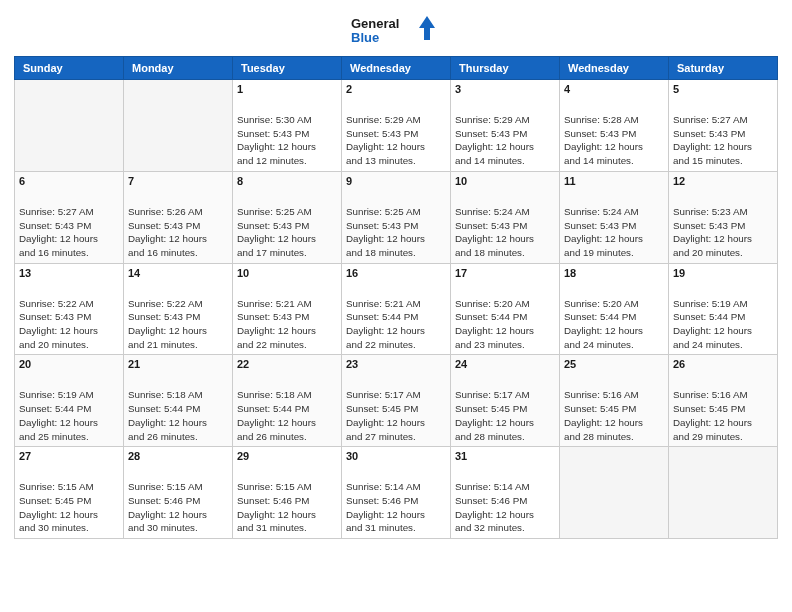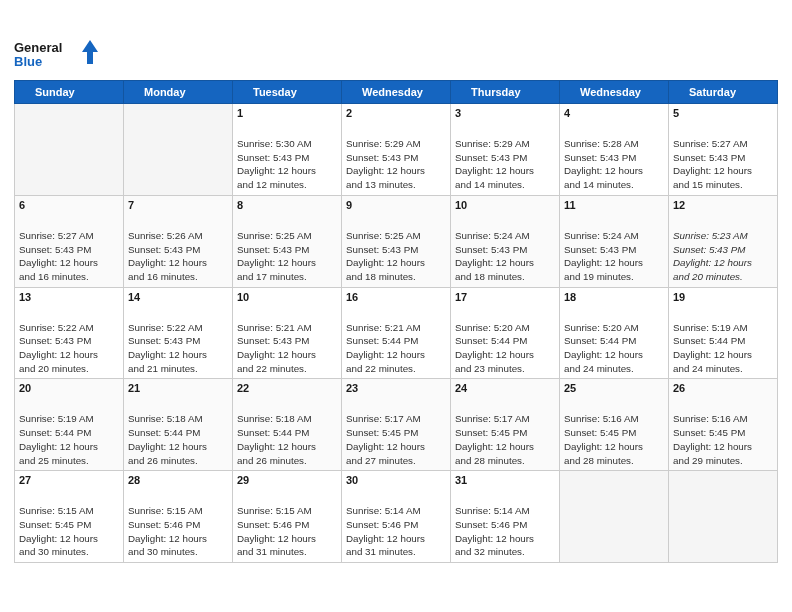--- a/index.html
+++ b/index.html
@@ -9,24 +9,23 @@
       width: 792px;
       height: 612px;
       overflow: hidden;
     }
     .container {
       width: 792px;
       padding: 10px 14px 6px 14px;
     }
     .header-row {
       display: flex;
-      justify-content: flex-start;
+      justify-content: center;
       align-items: flex-start;
       margin-bottom: 6px;
-      margin-top: 24px;
     }
     .logo {
       display: flex;
       align-items: center;
       margin-top: 4px;
     }
     .title-block {
       text-align: right;
     }
     .month-title {
@@ -41,21 +40,21 @@
     }
     .calendar {
       width: 100%;
       border-collapse: collapse;
       border: 1px solid #ccc;
       font-size: 10.5px;
     }
     .calendar th {
       background: #1565c0;
       color: #fff;
-      padding: 5px 20px;
+      padding: 5px 8px;
       text-align: left;
       font-size: 11px;
       border: 1px solid #1255a0;
     }
     .calendar td {
       border: 1px solid #ccc;
       vertical-align: top;
       padding: 3px 4px;
       height: 80px;
       width: calc(100%/7);
@@ -189,21 +188,21 @@
           </td>
           <td>
             <span class="day-number">11</span>
             <div class="day-info" style="white-space: pre-line;">Sunrise: 5:24 AM
 Sunset: 5:43 PM
 Daylight: 12 hours
 and 19 minutes.</div>
           </td>
           <td>
             <span class="day-number">12</span>
-            <div class="day-info" style="white-space: pre-line; font-style: italic;">Sunrise: 5:23 AM
+            <div class="day-info" style="white-space: pre-line;">Sunrise: 5:23 AM
 Sunset: 5:43 PM
 Daylight: 12 hours
 and 20 minutes.</div>
           </td>
         </tr>
         <tr>
           <td>
             <span class="day-number">13</span>
             <div class="day-info" style="white-space: pre-line;">Sunrise: 5:22 AM
 Sunset: 5:43 PM

